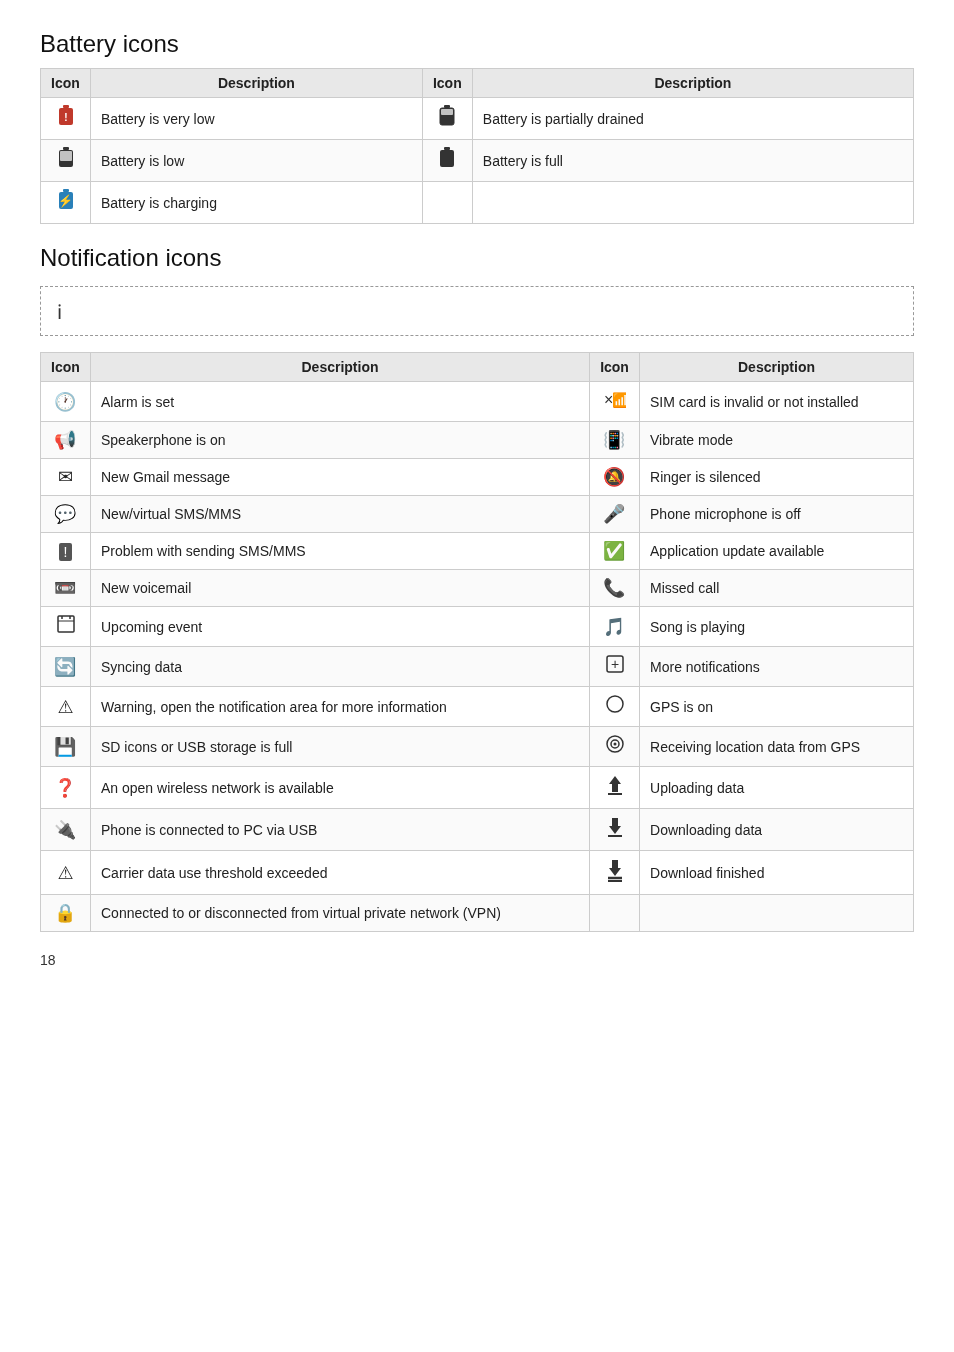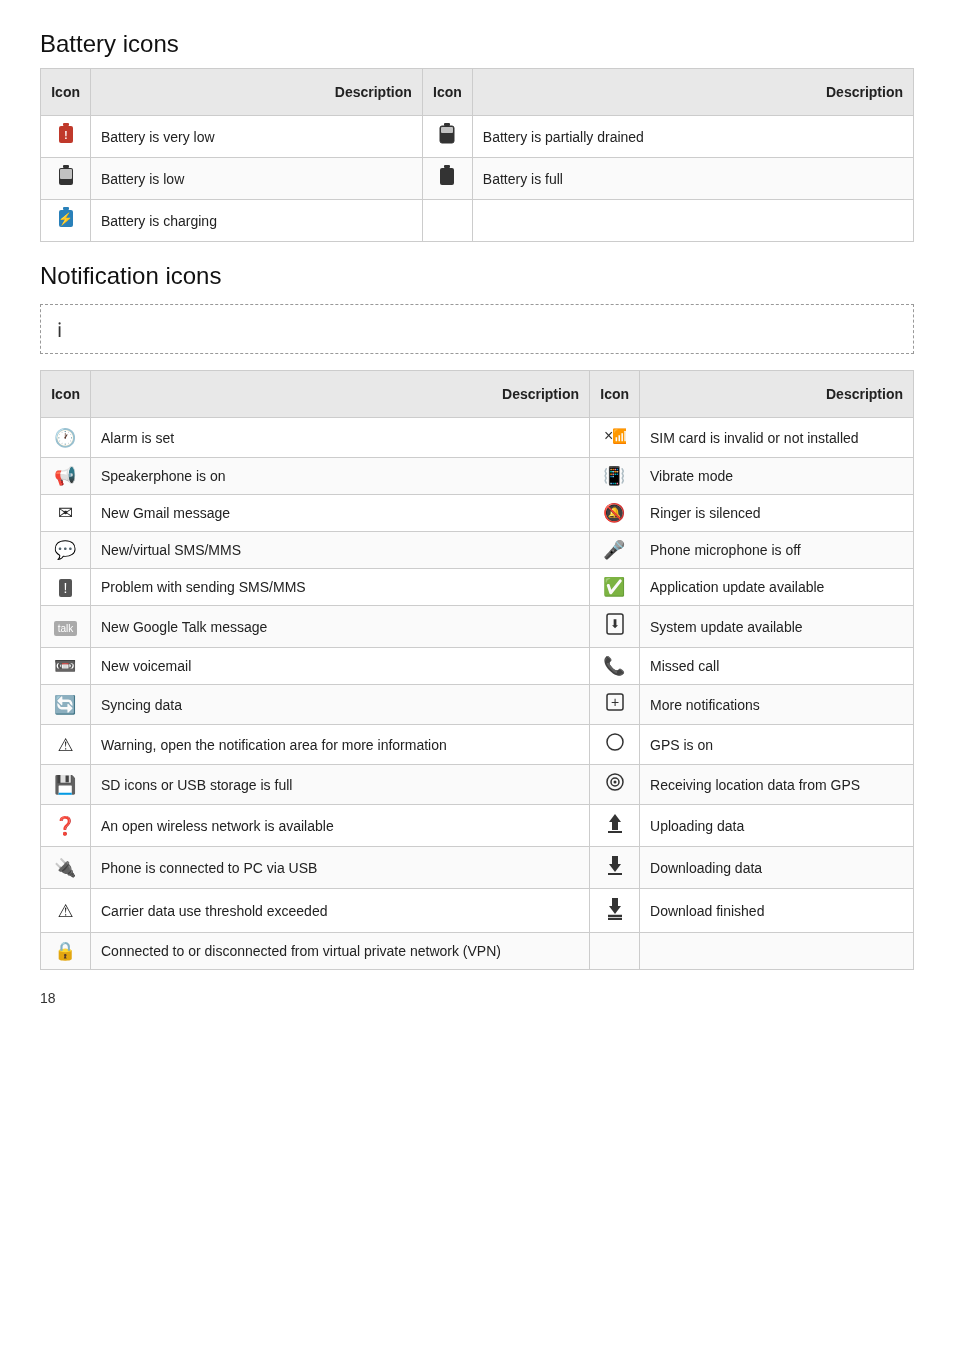--- a/index.html
+++ b/index.html
@@ -18,22 +18,22 @@
       color: #111;
     }
     table {
       width: 100%;
       border-collapse: collapse;
       margin-bottom: 20px;
     }
     th {
       background: #e8e8e8;
       font-weight: bold;
-      text-align: right;
-      padding: 15px 10px;
+      text-align: center;
+      padding: 6px 10px;
       border: 1px solid #ccc;
     }
     td {
       padding: 7px 10px;
       border: 1px solid #ccc;
       vertical-align: middle;
     }
     td.icon-cell {
       width: 50px;
       text-align: center;
@@ -220,47 +220,49 @@
       <td class="icon-cell">
         <span style="background:#555;color:#fff;font-size:14px;padding:1px 5px;border-radius:2px;">!</span>
       </td>
       <td>Problem with sending SMS/MMS</td>
       <td class="icon-cell">
         <span style="font-size:18px;">✅</span>
       </td>
       <td>Application update available</td>
     </tr>
 
-    <tr>
-      <td class="icon-cell">
-        <span style="background:#aaa;color:#fff;font-size:10px;padding:2px 4px;border-radius:2px;">talk</span>
-      </td>
-      <td>New Google Talk message</td>
-      <td class="icon-cell">
-        <span>
-          <svg width="20" height="22" viewBox="0 0 20 22">
-              <rect x="2" y="1" width="16" height="20" rx="2" fill="none" stroke="#333" stroke-width="1.5"></rect>
-              <text x="10" y="15" text-anchor="middle" font-size="12" fill="#333">⬇</text>
-            </svg>
-        </span>
-      </td>
-      <td>System update available</td>
-    </tr>
 
     <tr>
       <td class="icon-cell">
         <span style="font-size:18px;">📼</span>
       </td>
       <td>New voicemail</td>
       <td class="icon-cell">
         <span style="font-size:18px;">📞</span>
       </td>
       <td>Missed call</td>
     </tr>
 
+    <tr>
+      <td class="icon-cell">
+        <span>
+          <svg width="20" height="20" viewBox="0 0 20 20">
+              <rect x="2" y="2" width="16" height="16" rx="1" fill="none" stroke="#333" stroke-width="1.5"></rect>
+              <line x1="6" y1="2" x2="6" y2="5" stroke="#333" stroke-width="1.5"></line>
+              <line x1="14" y1="2" x2="14" y2="5" stroke="#333" stroke-width="1.5"></line>
+              <line x1="2" y1="7" x2="18" y2="7" stroke="#333" stroke-width="1"></line>
+            </svg>
+        </span>
+      </td>
+      <td>Upcoming event</td>
+      <td class="icon-cell">
+        <span style="font-size:18px;">🎵</span>
+      </td>
+      <td>Song is playing</td>
+    </tr>
 
     <tr>
       <td class="icon-cell">
         <span style="font-size:18px;">🔄</span>
       </td>
       <td>Syncing data</td>
       <td class="icon-cell">
         <span>
           <svg width="20" height="20" viewBox="0 0 20 20">
               <rect x="2" y="2" width="16" height="16" rx="2" fill="none" stroke="#333" stroke-width="1.5"></rect>

